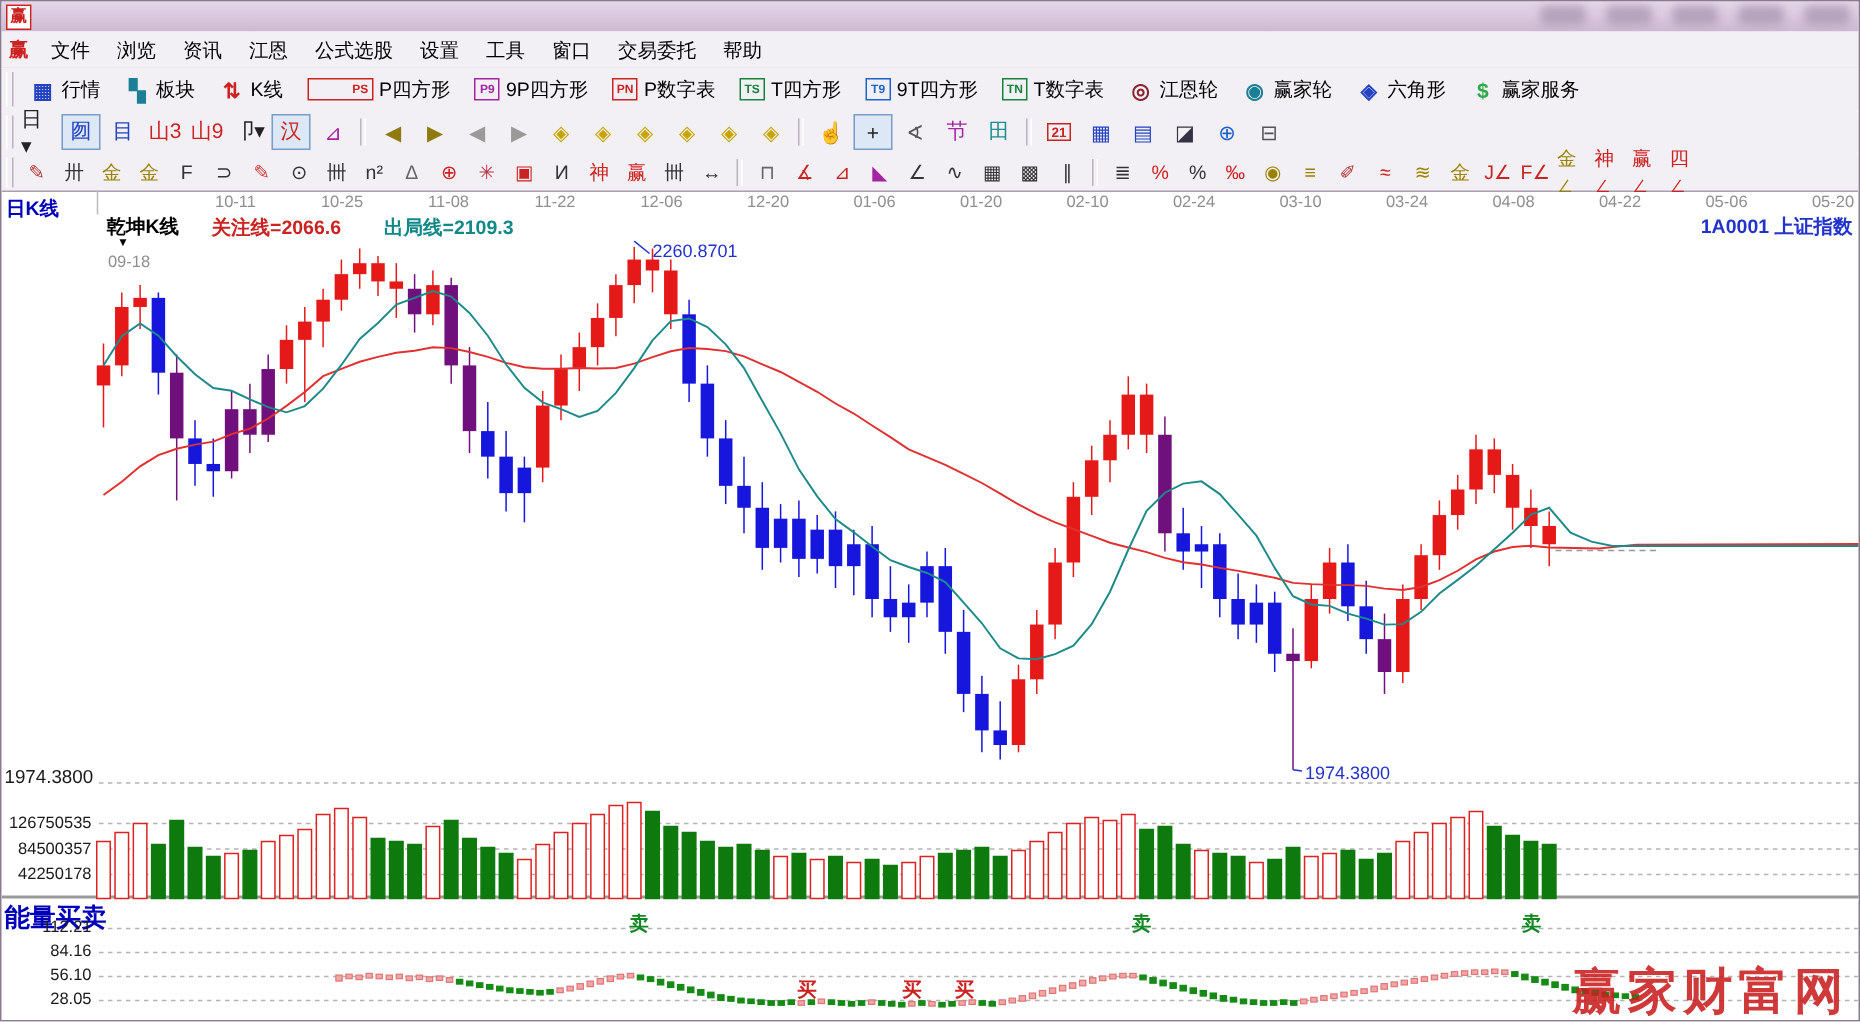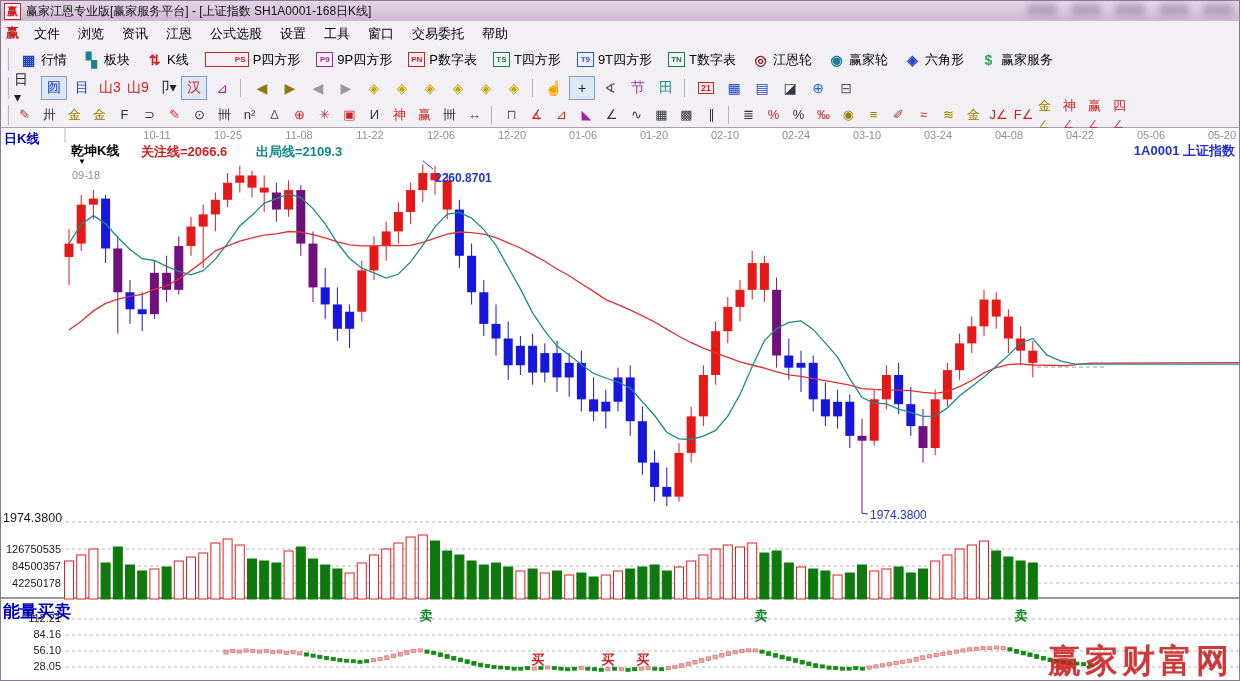--- a/index.html
+++ b/index.html
@@ -52,21 +52,20 @@
      font-size:33px;color:rgba(200,30,30,.88);letter-spacing:4px;}
   svg{position:absolute;left:0;top:0;}
 </style>
 </head>
 <body>
 
 <div class="app">
 
   <div class="titlebar">
     <span class="applogo">赢</span>
-    <span>赢家江恩专业版[赢家服务平台] - [上证指数  SH1A0001-168日K线]</span>
     <span class="wbtns" id="wbtns">
         <span class="wbtn"></span>
         <span class="wbtn"></span>
         <span class="wbtn"></span>
         <span class="wbtn"></span>
         <span class="wbtn"></span>
       </span>
   </div>
 
   <div class="menubar" id="menubar">
@@ -632,21 +631,21 @@
       <div class="ov dateLab" style="left: 1008px; top: 128px;">04-08</div>
       <div class="ov dateLab" style="left: 1079px; top: 128px;">04-22</div>
       <div class="ov dateLab" style="left: 1150px; top: 128px;">05-06</div>
       <div class="ov dateLab" style="left: 1221px; top: 128px;">05-20</div>
     </div>
   <div class="ov klineType" style="left:70px;top:141px;">乾坤K线</div>
   <div class="ov dropArrow" style="left:77px;top:156px;">▼</div>
   <div class="ov attn" id="attnLab" style="left: 140px; top: 142px; color: rgb(204, 34, 34);">关注线=2066.6</div>
   <div class="ov attn" id="exitLab" style="left: 255px; top: 142px; color: rgb(17, 136, 136);">出局线=2109.3</div>
   <div class="ov symbolLab" style="right:4px;top:141px;">1A0001  上证指数</div>
-  <div class="ov anno" style="left:434px;top:170px;font-weight:bold;">2260.8701</div>
+  <div class="ov anno" style="left:434px;top:159px;">2260.8701</div>
   <div class="ov anno" style="left:869px;top:507px;">1974.3800</div>
   <div class="ov axisLab" style="left:2px;top:510px;font-size:12.5px;">1974.3800</div>
   <div id="volAxis">
       <div class="ov axisLab" style="left: 2px; top: 542px;">126750535</div>
       <div class="ov axisLab" style="left: 2px; top: 559px;">84500357</div>
       <div class="ov axisLab" style="left: 2px; top: 576px;">42250178</div>
     </div>
   <div class="ov paneLabel" style="left:2px;top:599px;font-size:17px;">能量买卖</div>
   <div id="indAxis">
       <div class="ov axisLab" style="left: 2px; top: 611px;">112.21</div>

